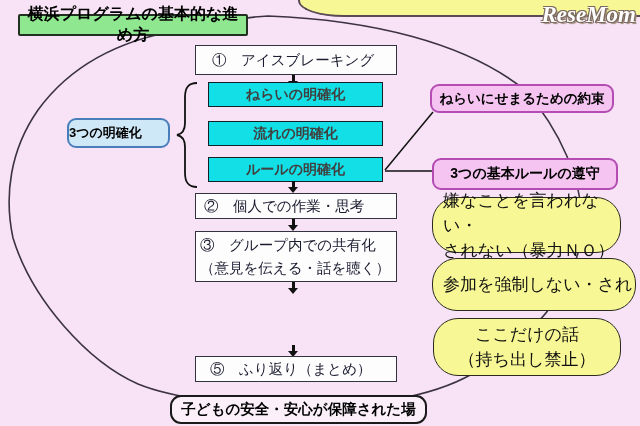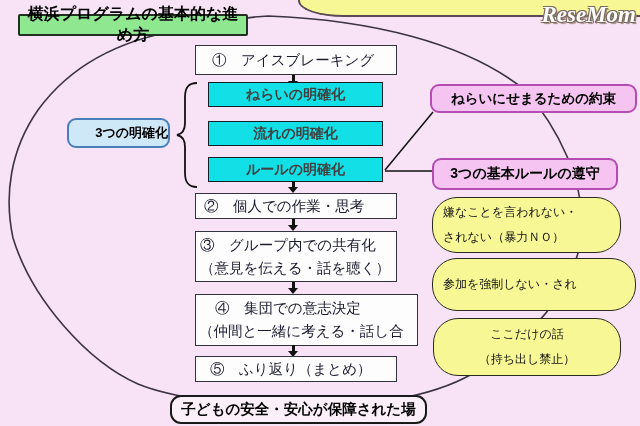--- a/index.html
+++ b/index.html
@@ -22,27 +22,27 @@
   .step1{left:195px;top:45px;width:202px;height:30px;padding-left:16px;}
   .step2{left:195px;top:193px;width:202px;height:26px;padding-left:8px;}
   .step3{left:195px;top:231px;width:202px;height:51px;padding-left:4px;line-height:23px;}
   .step4{left:195px;top:294px;width:223px;height:52px;padding-left:3px;line-height:23px;}
   .step4 .l1{padding-left:16px;}
   .step5{left:195px;top:356px;width:202px;height:26px;padding-left:14px;}
   .cyan{left:208px;width:175px;height:25px;background:#12dfe6;border:1.6px solid #12202a;
         font-weight:bold;font-size:14px;color:#404040;text-align:center;}
   .cyan1{top:82px;} .cyan2{top:121px;} .cyan3{top:157px;}
   .bluelabel{left:67px;top:118px;width:103px;height:30px;background:#cfe8f8;border:2px solid #4a7ebb;
-             border-radius:9px;font-weight:bold;font-size:13px;color:#000;text-align:right;}
+             border-radius:9px;font-weight:bold;font-size:13px;color:#000;text-align:left;}
   .pinkbox{background:#f5c4f0;border:2px solid #b44cb4;border-radius:9px;font-weight:bold;
            font-size:13.5px;color:#000;text-align:center;}
-  .pink1{left:430px;top:84px;width:207px;height:29px;}
+  .pink1{left:430px;top:84px;width:184px;height:29px;}
   .pink2{left:432px;top:158px;width:186px;height:32px;font-size:14px;}
   .yellowbox{background:#f8f795;border:1.6px solid #2a2a20;border-radius:25px;
-             font-family:"Liberation Serif","DejaVu Serif",serif;font-size:12px;color:#111;
+             font-family:"Liberation Serif","DejaVu Serif",serif;font-size:17px;color:#111;
              padding-left:10px;line-height:25px;}
   .yel1{left:432px;top:197px;width:189px;height:56px;}
   .yel2{left:432px;top:258px;width:204px;height:53px;}
   .yel3{left:433px;top:318px;width:188px;height:58px;text-align:center;padding-left:0;}
   .footerbox{left:170px;top:395px;width:257px;height:29px;background:#fbf0fa;border:2px solid #1a1a1a;
              border-radius:11px;font-weight:bold;font-size:14.5px;color:#000;text-align:center;}
   .arrow{position:absolute;left:288px;width:11px;z-index:2;}
   .arrow .stem{width:3px;height:6px;background:#111;margin:0 auto;}
   .arrow .head{width:0;height:0;border-left:5.5px solid transparent;border-right:5.5px solid transparent;
                border-top:6.5px solid #111;}
@@ -107,24 +107,20 @@
   <div class="box whitebox step3">
     <div>③　グループ内での共有化</div>
     <div>（意見を伝える・話を聴く）</div>
   </div>
 
   <div class="arrow a4">
       <div class="stem"></div>
       <div class="head"></div>
     </div>
 
-  <div class="box whitebox step4">
-    <div class="l1">④　集団での意志決定</div>
-    <div>（仲間と一緒に考える・話し合</div>
-  </div>
 
   <div class="arrow a5">
       <div class="stem"></div>
       <div class="head"></div>
     </div>
 
   <div class="box whitebox step5">⑤　ふり返り（まとめ）</div>
 
   <div class="box footerbox">子どもの安全・安心が保障された場</div>
 

